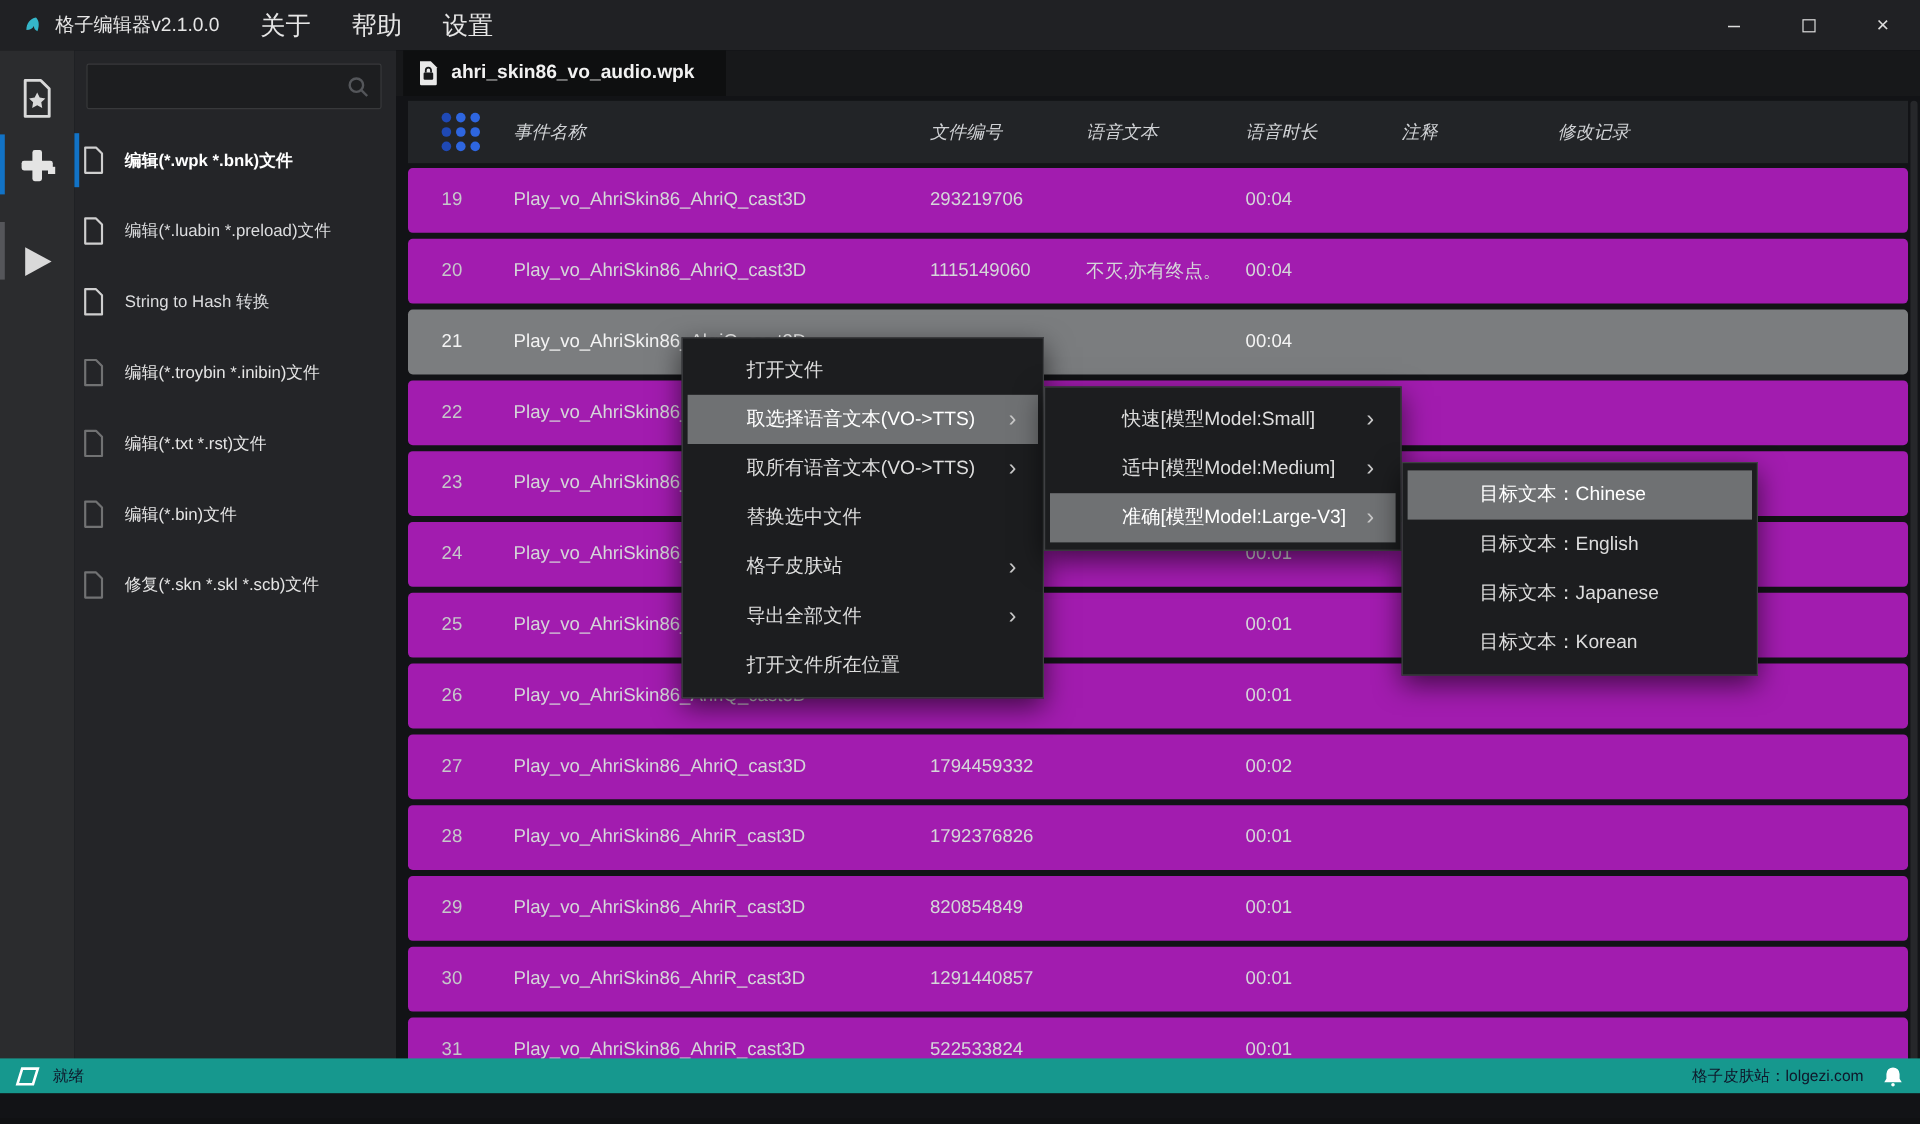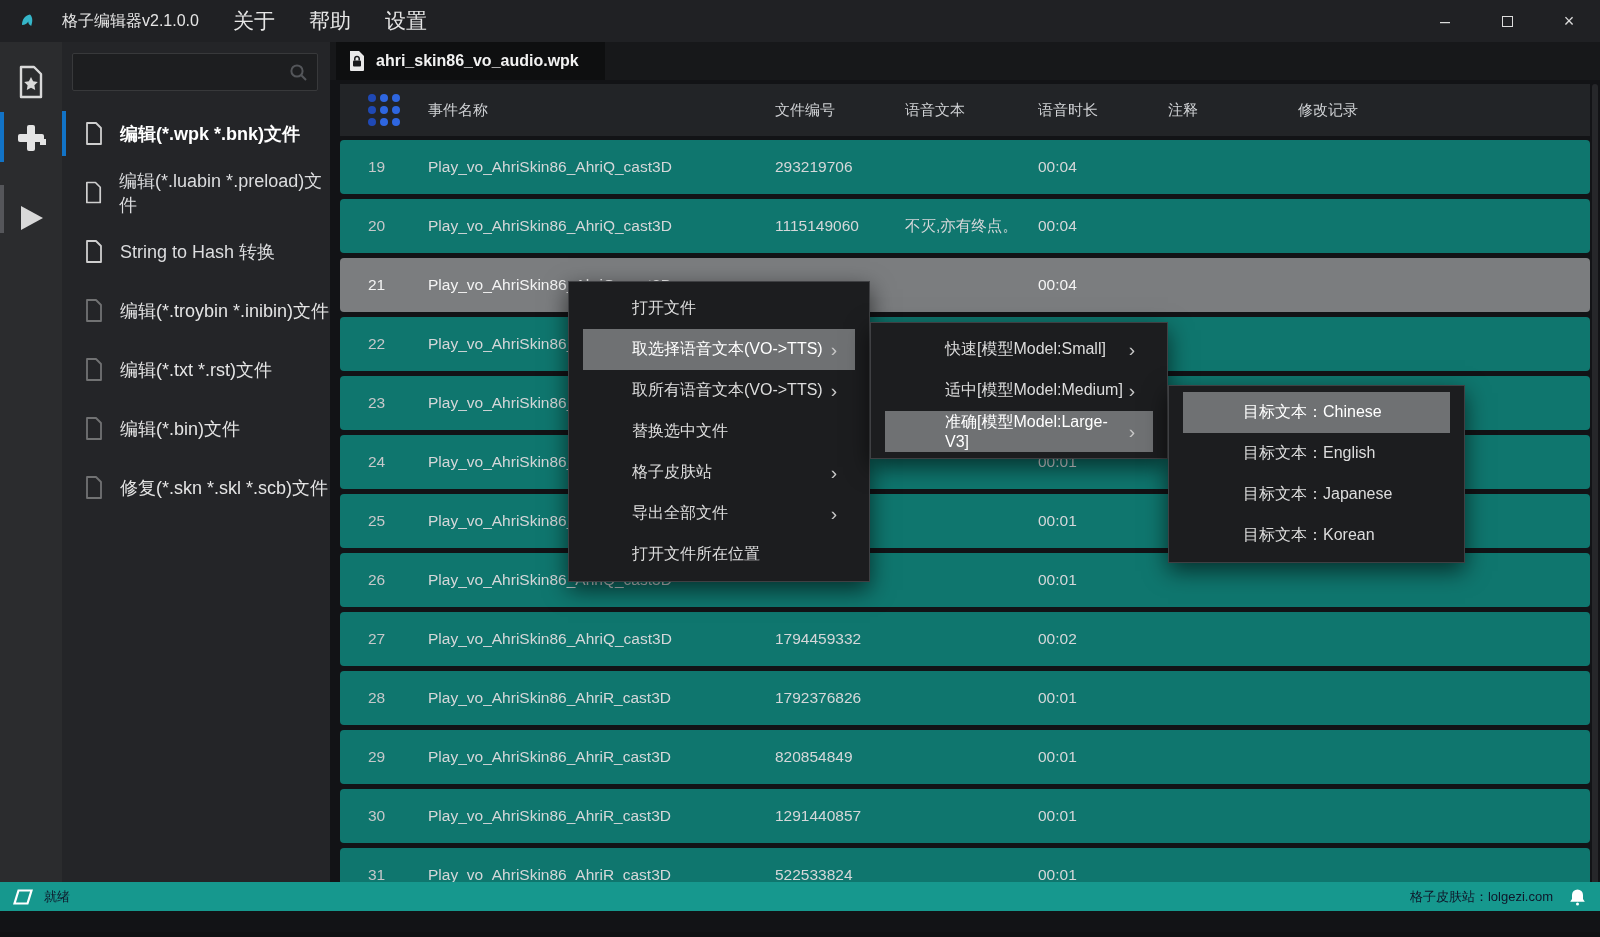--- a/index.html
+++ b/index.html
@@ -4,76 +4,76 @@
 <style>
   * { margin:0; padding:0; box-sizing:border-box; }
   html,body { background:#000; }
   body { font-family:"Liberation Sans","DejaVu Sans",sans-serif; }
   .app { position:relative; width:1600px; height:937px; background:#121316; overflow:hidden; }
 
   
   .titlebar { position:absolute; left:0; top:0; width:1600px; height:42px; background:#202124;
               display:flex; align-items:center; color:#e6e6e6; }
   .logo { margin-left:18px; display:flex; align-items:center; }
-  .apptitle { margin-left:26px; font-size:16px; }
+  .apptitle { margin-left:10px; font-size:16px; }
   .topmenu { margin-left:34px; font-size:21px; cursor:default; }
   .win-controls { position:absolute; right:0; top:0; height:42px; display:flex; }
   .winbtn { width:62px; height:42px; display:flex; align-items:center; justify-content:center;
             color:#dcdcdc; font-size:18px; }
   .maxbox { display:inline-block; width:11px; height:11px; border:1.5px solid #dcdcdc; }
 
   
   .rail { position:absolute; left:0; top:42px; width:62px; height:861px; background:#2b2c2e; }
   .rail-btn { position:absolute; left:0; width:62px; display:flex; align-items:center; justify-content:center; }
   .rail-ind-blue { position:absolute; left:0; top:70px; width:4px; height:50px; background:#1273c6; }
   .rail-ind-gray { position:absolute; left:0; top:143px; width:4px; height:48px; background:#55565a; }
 
   
   .panel { position:absolute; left:62px; top:42px; width:268px; height:861px; background:#242528; }
   .search { position:absolute; left:10px; top:11px; width:246px; height:38px; background:#1d1e20;
             border:1px solid #38393b; border-radius:2px; display:flex; align-items:center; }
   .search input { flex:1; background:transparent; border:none; outline:none; color:#ddd;
                   font-size:14px; padding:0 8px; font-family:inherit; }
   .search svg { margin-right:9px; }
   .plist { position:absolute; left:0; top:62px; width:268px; }
-  .pitem { height:59px; display:flex; align-items:center; padding-left:22px; position:relative;
-           color:#dcdddf; font-size:18px; cursor:default; }
+  .pitem { height:59px; display:flex; align-items:center; padding-left:6px; position:relative;
+           color:#dcdddf; font-size:14px; cursor:default; }
   .pitem .plabel { margin-left:16px; }
   .pitem.active .plabel { font-weight:bold; color:#ffffff; }
   .pitem.active::before { content:""; position:absolute; left:0; top:7px; width:4px; height:45px; background:#1273c6; }
   .pitem.disabled { color:#e5e5e5; }
   .pitem.disabled svg { opacity:.45; }
 
   
   .main-bg { position:absolute; left:330px; top:42px; width:1270px; height:861px; background:#121316; }
   .tabbar { position:absolute; left:330px; top:42px; width:1270px; height:38px; background:#17181a;text-align:right; }
   .tab { position:absolute; left:6px; top:0; height:38px; background:#0e0f10; display:flex;
          align-items:center; padding:0 26px 0 12px; color:#f2f2f2; font-size:16px; font-weight:bold; }
   .tab .tlabel { margin-left:10px; }
 
   .grid7 { display:grid; grid-template-columns:60px 347px 130px 133px 130px 130px 1fr;
            align-items:center; padding-left:28px; }
   .thead { position:absolute; left:340px; top:84px; width:1250px; height:52px; background:#222427;
-           color:#d0d2d5; font-size:15px; }
+           color:#d0d2d5; font-size:15px;font-style:italic; }
   .dots { display:grid; grid-template-columns:repeat(3,8px); grid-gap:4px; width:32px; }
   .dots i { width:8px; height:8px; border-radius:50%; background:#2e66e0; }
   .dots i.dk { background:#1f49b5; }
 
   .rows { position:absolute; left:340px; top:140px; width:1250px; }
-  .row { height:54px; margin-bottom:5px; background:#0f766e; border-radius:4px;
+  .row { height:54px; margin-bottom:5px; background:#a21caf; border-radius:4px;
          font-size:15.5px; color:#d5d7d9; cursor:default; }
   .row .num { color:#c6c8ca; }
   .row.selected { background:#7b7d7f; color:#f4f4f4; }
   .row.selected .num { color:#f4f4f4; }
 
   .scrolltrack { position:absolute; left:1592px; top:84px; width:6px; height:818px;
                  background:#26272a; border-radius:3px; }
 
   
-  .menu { position:absolute; background:#1c1d1f; border:1px solid #3f4043; padding:6px 14px;
+  .menu { position:absolute; background:#1c1d1f; border:1px solid #3f4043; padding:6px 4px;
           box-shadow:0 8px 22px rgba(0,0,0,.6); z-index:20; }
   .mitem { height:41px; display:flex; align-items:center; padding:0 18px 0 49px;
            font-size:16px; color:#dddddd; cursor:default; }
   .menu-sub .mitem { padding-left:60px; }
   .mitem .arrow { margin-left:auto; color:#c8c8c8; font-size:19px; line-height:1; }
   .mitem.hl { background:#6f7173; color:#ffffff; }
   .menu-main { left:568px; top:281px; width:302px; }
   .menu-model { left:870px; top:322px; width:298px; }
   .menu-lang { left:1168px; top:385px; width:297px; }
 

